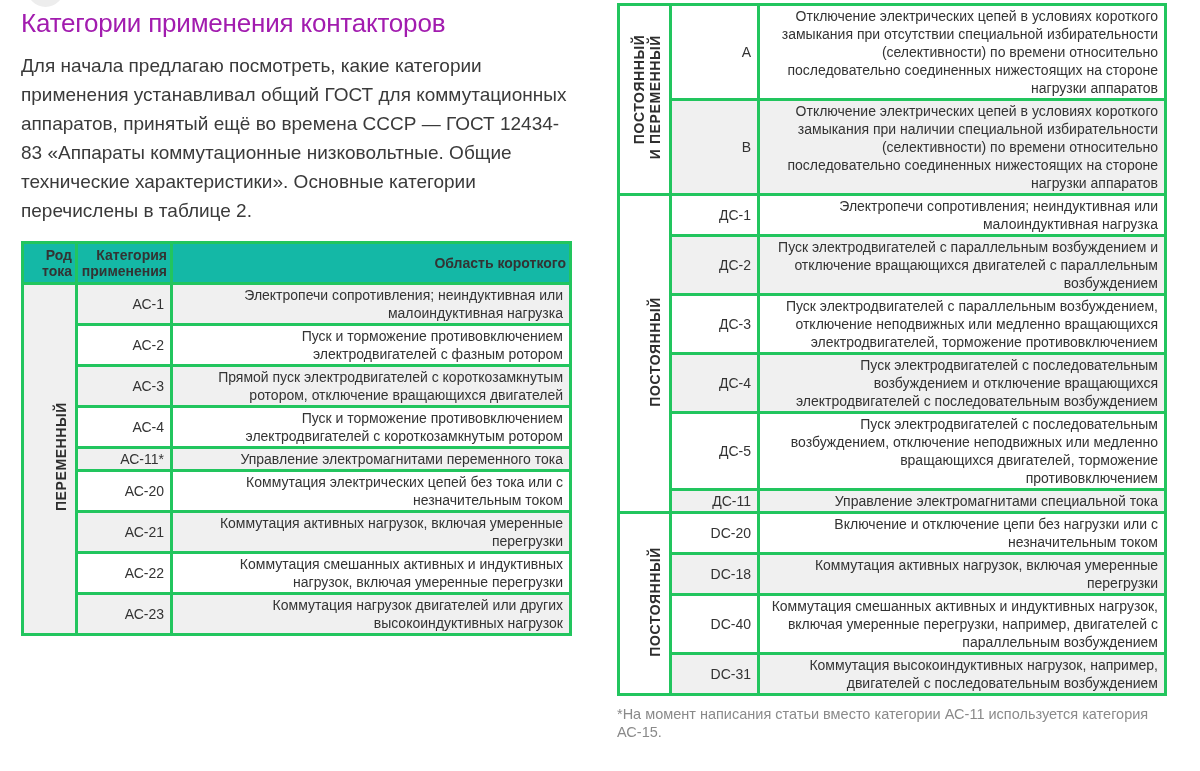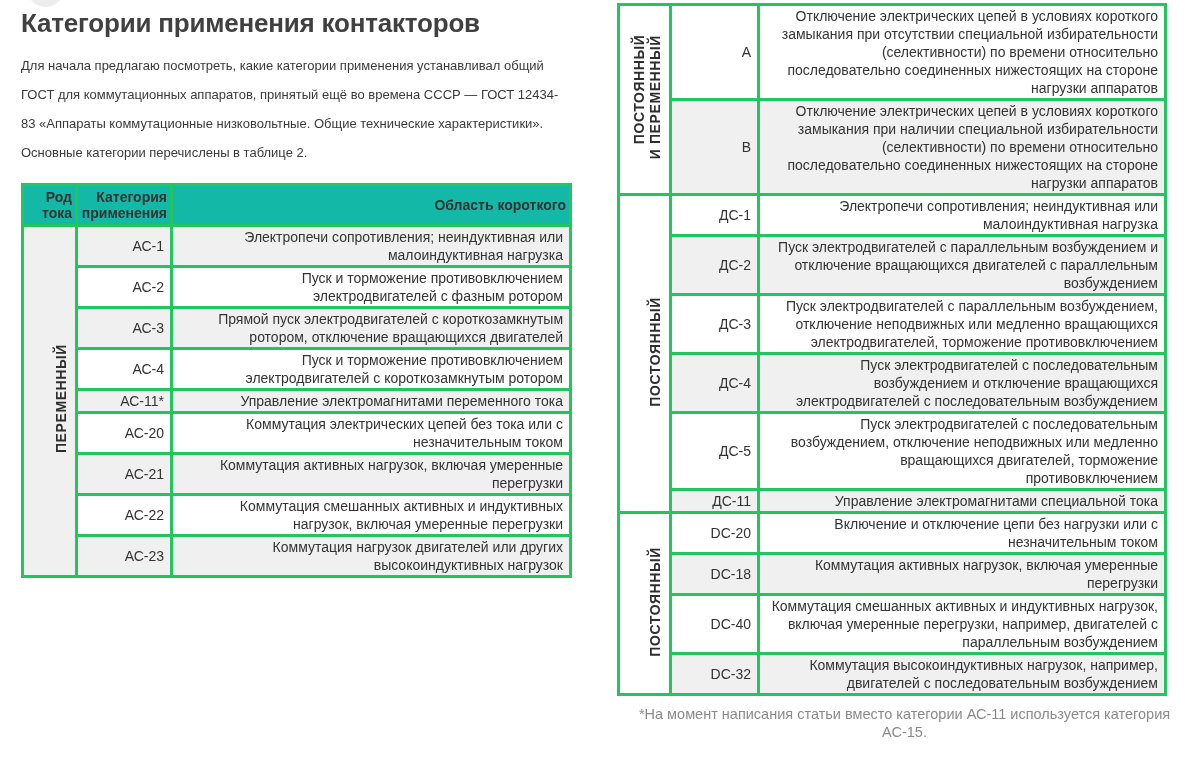--- a/index.html
+++ b/index.html
@@ -9,24 +9,24 @@
     font-family:"Liberation Sans", sans-serif;
   }
   .corner-circle{
     position:absolute;left:27px;top:-30px;width:37px;height:37px;
     border-radius:50%;background:#ededed;
   }
   .left-col{position:absolute;left:21px;top:8px;width:548px;}
   .right-col{position:absolute;left:617px;top:3px;width:575px;}
 
   .page-title{
-    font-size:26px;font-weight:700;color:#404040;margin:0 0 12px 0;letter-spacing:-0.2px;
+    font-size:26px;font-weight:400;color:#a21caf;margin:0 0 12px 0;letter-spacing:-0.2px;
   }
   .body-text{
-    font-size:13px;line-height:29px;color:#3a3a3a;margin:0;
+    font-size:19px;line-height:29px;color:#3a3a3a;margin:0;
   }
   .intro{margin-bottom:16px;}
   .outro{margin-top:26px;width:560px;}
 
   table.data-table{
     border-collapse:collapse;table-layout:fixed;width:548px;
     font-size:14px;color:#333;
   }
   table.data-table.right{width:547px;}
   .data-table td,.data-table th{
@@ -40,21 +40,21 @@
   .group-cell{padding:0;}
   .group-cell.gray{background:#f0f0f0;}
   .vlabel{
     display:inline-block;
     writing-mode:vertical-rl;transform:rotate(180deg);
     font-weight:700;font-size:14px;letter-spacing:0.6px;line-height:16px;
     color:#2e2e2e;white-space:nowrap;
   }
   .vlabel span{display:block;}
   .footnote{
-    font-size:14.5px;color:#8a8a8a;margin:9px 0 0 0;line-height:18px;text-align:center;
+    font-size:14.5px;color:#8a8a8a;margin:9px 0 0 0;line-height:18px;
   }
 </style>
 </head>
 <body>
 
 <div class="corner-circle"></div>
 
 <div class="left-col">
   <h1 class="page-title">Категории применения контакторов</h1>
   <p class="body-text intro">Для начала предлагаю посмотреть, какие категории применения устанавливал общий ГОСТ для коммутационных аппаратов, принятый ещё во времена СССР — ГОСТ 12434-83 «Аппараты коммутационные низковольтные. Общие технические характеристики». Основные категории перечислены в таблице 2.</p>
@@ -181,21 +181,21 @@
     </tr>
     <tr class="shade">
       <td>DC-18</td>
       <td>Коммутация активных нагрузок, включая умеренные перегрузки</td>
     </tr>
     <tr class="white">
       <td>DC-40</td>
       <td>Коммутация смешанных активных и индуктивных нагрузок, включая умеренные перегрузки, например, двигателей с параллельным возбуждением</td>
     </tr>
     <tr class="shade">
-      <td>DC-32</td>
+      <td>DC-31</td>
       <td>Коммутация высокоиндуктивных нагрузок, например, двигателей с последовательным возбуждением</td>
     </tr>
   </tbody>
     </table>
 
   <p class="footnote">*На момент написания статьи вместо категории АС-11 используется категория АС-15.</p>
   <p class="body-text outro">Категории можно разделить на несколько групп: АС-хх – коммутационные аппараты для цепей переменного тока, ДС-хх и DC-хх — для цепей постоянного тока, А и В — для постоянного и переменного тока. При этом категории А и В не относятся к контакторам или реле, они описывают работу автоматических выключателей.</p>
 </div>
 
 </body></html>

